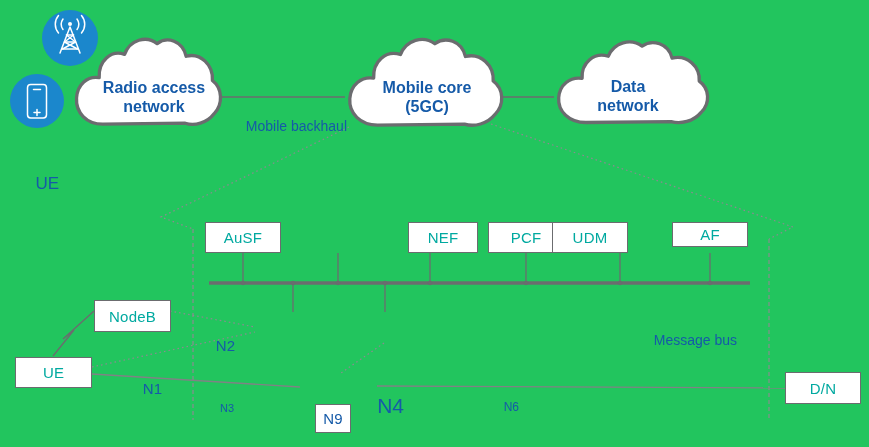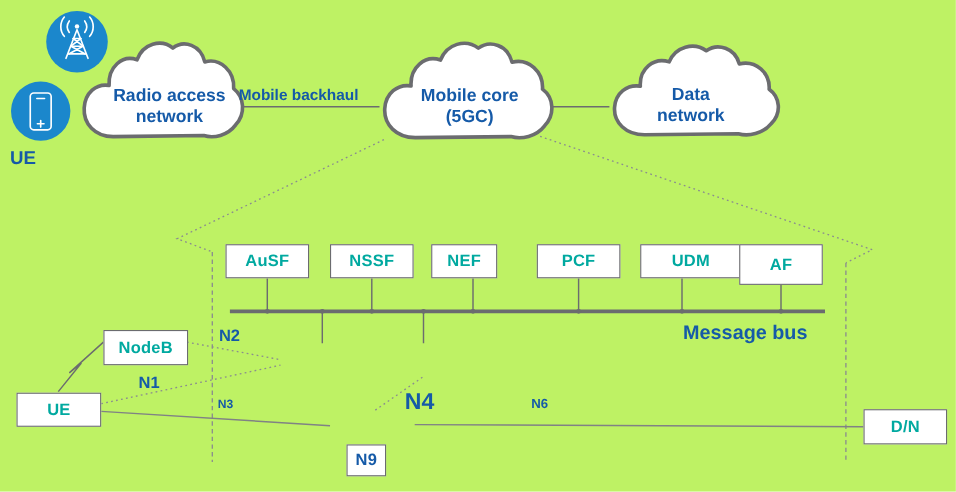--- a/index.html
+++ b/index.html
@@ -1,28 +1,28 @@
 <!DOCTYPE html>
 <html style="--teal: #00a9a0; --blue: #155aa8; --icon_blue: #1b87cc; --gray: #6b6c6f; --line_gray: #808285;"><head>
 <meta charset="utf-8">
 <style>
   :root{
     --teal:#00a9a0; --blue:#155aa8; --icon_blue:#1b87cc;
     --gray:#6b6c6f; --line_gray:#808285;
   }
   html,body{margin:0;padding:0;background:#fff;}
   body{font-family:"Liberation Sans",sans-serif;}
-  .stage{position:relative;width:869px;height:447px;background:#bef264;overflow:hidden;}
+  .stage{position:relative;width:869px;height:447px;background:#22c55e;overflow:hidden;}
   .layer{position:absolute;left:0;top:0;}
-  .lbl{position:absolute;font-weight:bold;color:var(--blue);text-align:left;white-space:nowrap;}
+  .lbl{position:absolute;font-weight:normal;color:var(--blue);text-align:right;white-space:nowrap;margin-top:40px;}
   .cloud-lbl{position:absolute;font-weight:bold;color:var(--blue);text-align:center;
              font-size:16px;line-height:19px;}
   .box{position:absolute;background:#fff;border:1.6px solid var(--gray);box-sizing:border-box;
        display:flex;align-items:center;justify-content:center;
-       font-weight:bold;font-size:15px;color:var(--teal);letter-spacing:.2px;}
+       font-weight:normal;font-size:15px;color:var(--teal);letter-spacing:.2px;}
   .box.blue{color:var(--blue);}
   
   .cloud{fill:#fff;stroke:var(--gray);}
   .conn{stroke:var(--gray);stroke-width:1.4;}
   .bus{stroke:var(--gray);stroke-width:3.4;}
   .thin{stroke:var(--gray);stroke-width:1.3;fill:none;}
   .solidln{stroke:var(--line_gray);stroke-width:1.3;fill:none;}
   .finedot{stroke:#8a8c8f;stroke-width:1.2;fill:none;stroke-dasharray:1.6 3;}
   .dash{stroke:#8a8c8f;stroke-width:1.2;fill:none;stroke-dasharray:4 3;}
   .busdot{fill:var(--gray);}
@@ -112,32 +112,31 @@
     <div>Mobile core</div>
     <div>(5GC)</div>
   </div>
   <div class="cloud-lbl" style="left:558px;top:77px;width:140px">
     <div>Data</div>
     <div>network</div>
   </div>
 
   <div class="lbl" style="left:217px;top:78px;width:130px;font-size:14px">Mobile backhaul</div>
   <div class="lbl" style="left:9px;top:134px;width:50px;font-size:17px">UE</div>
-  <div class="lbl" style="left:621px;top:292px;width:140px;font-size:18px">Message bus</div>
+  <div class="lbl" style="left:597px;top:292px;width:140px;font-size:14px">Message bus</div>
   <div class="lbl" style="left:199px;top:297px;width:36px;font-size:15px">N2</div>
   <div class="lbl" style="left:126px;top:340px;width:36px;font-size:15px">N1</div>
   <div class="lbl" style="left:198px;top:362px;width:36px;font-size:11px">N3</div>
   <div class="lbl" style="left:368px;top:354px;width:36px;font-size:21px">N4</div>
   <div class="lbl" style="left:483px;top:360px;width:36px;font-size:12px">N6</div>
 
   <div class="box" style="left:205px;top:222px;width:76px;height:31px">AuSF</div>
-  <div class="box" style="left:300px;top:222px;width:76px;height:31px">NSSF</div>
-  <div class="box" style="left:392px;top:222px;width:60px;height:31px">NEF</div>
+  <div class="box" style="left:408px;top:222px;width:70px;height:31px">NEF</div>
   <div class="box" style="left:488px;top:222px;width:76px;height:31px">PCF</div>
-  <div class="box" style="left:582px;top:222px;width:92px;height:31px">UDM</div>
-  <div class="box" style="left:672px;top:222px;width:76px;height:37px">AF</div>
+  <div class="box" style="left:552px;top:222px;width:76px;height:31px">UDM</div>
+  <div class="box" style="left:672px;top:222px;width:76px;height:25px">AF</div>
 
   <div class="box blue" style="left:315px;top:404px;width:36px;height:29px">N9</div>
   <div class="box" style="left:785px;top:372px;width:76px;height:32px">D/N</div>
   <div class="box" style="left:94px;top:300px;width:77px;height:32px">NodeB</div>
   <div class="box" style="left:15px;top:357px;width:77px;height:31px">UE</div>
 
 </div>
 
 </body></html>

